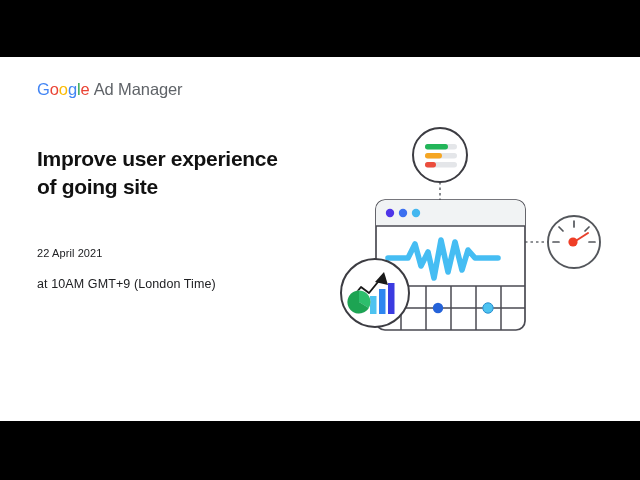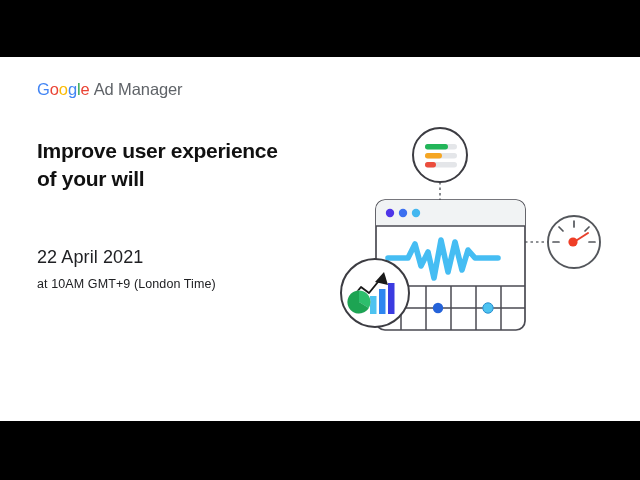--- a/index.html
+++ b/index.html
@@ -56,33 +56,33 @@
   .brand .product {
     color: #5F6368;
     font-weight: 400;
     margin-left: 4px;
   }
 
   
   .headline {
     position: absolute;
     left: 37px;
-    top: 80px;
+    top: 88px;
     width: 300px;
     font-size: 21px;
     font-weight: bold;
     line-height: 1.33;
     color: #111111;
     letter-spacing: -0.3px;
   }
   .meta-date {
     position: absolute;
     left: 37px;
     top: 190px;
-    font-size: 18px;
+    font-size: 11px;
     color: #202124;
     letter-spacing: 0.1px;
   }
   .meta-live {
     position: absolute;
     left: 37px;
     top: 218px;
     font-size: 12.5px;
     color: #202124;
     line-height: 1.55;
@@ -108,21 +108,21 @@
   <div class="letterbox-bottom"></div>
 
   <div class="slide">
 
     <div class="brand">
       <span class="wordmark"><span class="c-blue">G</span><span class="c-red">o</span><span class="c-yellow">o</span><span class="c-blue">g</span><span class="c-green">l</span><span class="c-red">e</span></span><span class="product">Ad Manager</span>
     </div>
 
     <div class="headline">
       <div>Improve user experience</div>
-      <div>of your will</div>
+      <div>of going site</div>
     </div>
 
     <div class="meta-date">22 April 2021</div>
     <div class="meta-live">
       <div>at 10AM GMT+9 (London Time)</div>
     </div>
 
     <div class="illustration">
       <svg width="300" height="230" viewBox="0 0 300 230" xmlns="http://www.w3.org/2000/svg">
 

